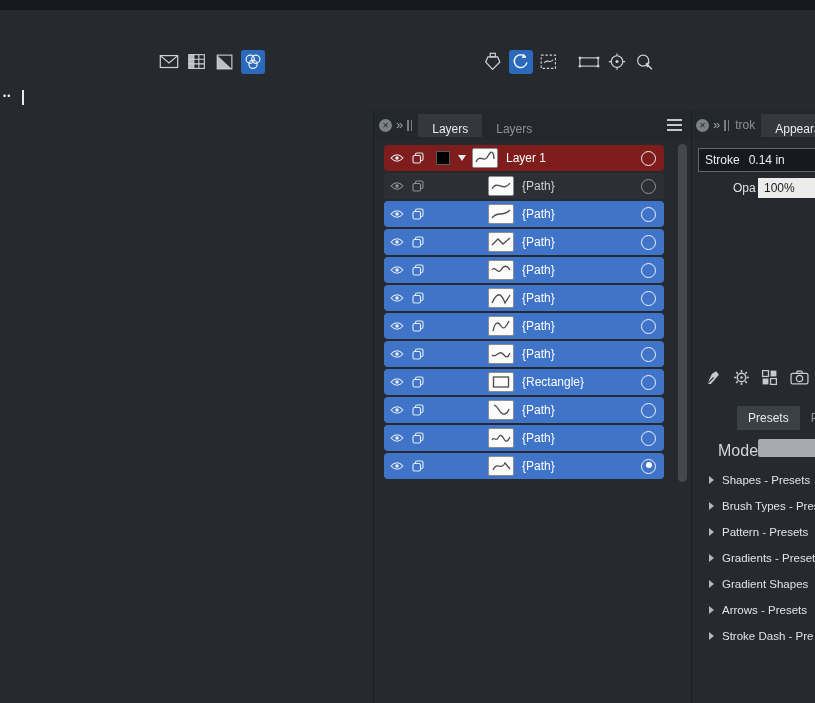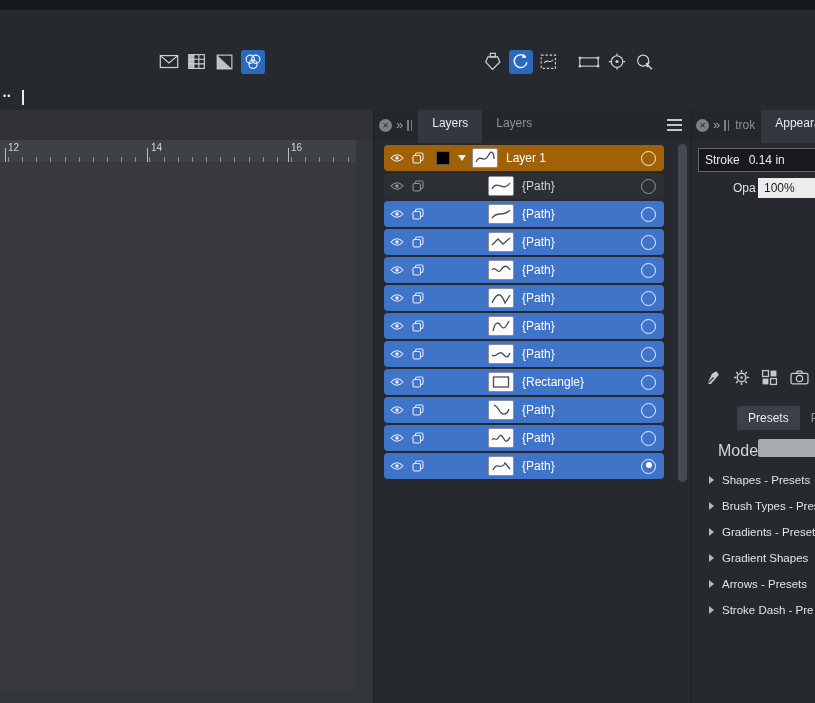--- a/index.html
+++ b/index.html
@@ -36,33 +36,33 @@
   .h-track{position:absolute;left:0;bottom:0;width:356px;height:13px;background:#33363a;}
 
   
   .panel{position:absolute;top:0;height:593px;background:#26292d;border-left:1px solid #1c1e22;overflow:hidden;}
   .panel-header{height:30px;background:#24272b;display:flex;align-items:center;padding-left:5px;}
   .close-dot{width:13px;height:13px;border-radius:50%;background:#7b8187;color:#24272b;font-size:8px;
              line-height:13px;text-align:center;flex:none;}
   .chev{color:#9aa0a6;font-size:13px;margin:0 4px 2px 4px;flex:none;}
   .vbars{display:flex;gap:2px;margin-right:6px;flex:none;}
   .vbars i{display:block;width:1.5px;height:11px;background:#787d83;}
-  .ptab{padding:8px 14px 13px 14px;color:#8d9297;flex:none;}
+  .ptab{padding:8px 14px 1px 14px;color:#8d9297;flex:none;}
   .ptab.active{background:#34383e;color:#e9ebee;}
   .flex-sp{flex:1;}
   .hamburger{width:15px;height:12px;margin-right:10px;flex:none;
     background:repeating-linear-gradient(#c4c7cb 0 2px,transparent 2px 5px);}
 
   
   .layers-panel{left:373px;width:318px;}
   .layers-list{position:absolute;top:31px;left:0;right:0;padding-top:4px;}
   .layer-row{height:26px;margin:0 28px 2px 10px;border-radius:4px;display:flex;align-items:center;padding:0 6px;}
   .layer-row.normal{background:#2c2f34;color:#ced2d6;}
   .layer-row.selected{background:#3f74c9;color:#ffffff;}
-  .layer-row.parent{background:#a16207;color:#ffffff;}
+  .layer-row.parent{background:#7f1d1d;color:#ffffff;}
   .layer-row .icon{display:flex;align-items:center;flex:none;}
   .layer-row .eye{margin-right:8px;}
   .layer-row .lock{margin-right:4px;}
   .layer-row.normal .icon{color:#8f949a;}
   .layer-row.selected .icon,.layer-row.parent .icon{color:#e6ecf4;}
   .swatch{width:12px;height:12px;background:#000;border:1px solid #55595e;margin-left:8px;flex:none;}
   .expander{width:0;height:0;border-left:4.5px solid transparent;border-right:4.5px solid transparent;
             border-top:6px solid #e9edf1;margin-left:8px;flex:none;}
   .thumb{width:24px;height:18px;background:#fbfbfb;border:1px solid #8a8f94;border-radius:2px;
          margin-left:6px;flex:none;display:flex;}
@@ -211,39 +211,20 @@
     </div>
   </div>
 
   <div class="subbar">
     <span class="overflow-dots">••</span>
     <span class="caret-line"></span>
   </div>
 
   <div class="main">
 
-    <div class="canvas-area">
-      <div class="ruler">
-        <div class="ticks"></div>
-        <span class="ruler-label" style="left:8px">12</span>
-        <span class="ruler-label" style="left:151px">14</span>
-        <span class="ruler-label" style="left:291px">16</span>
-        <span class="major-tick" style="left:5px"></span>
-        <span class="major-tick" style="left:146.5px"></span>
-        <span class="major-tick" style="left:288px"></span>
-      </div>
-      <span class="ruler-collapse">
-        <svg width="12" height="8" viewBox="0 0 12 8">
-            <polyline points="1.5,6.5 6,1.5 10.5,6.5" fill="none" stroke="currentColor" stroke-width="1.6"></polyline>
-          </svg>
-      </span>
-      <div class="canvas"></div>
-      <div class="v-track"></div>
-      <div class="h-track"></div>
-    </div>
 
     <div class="panel layers-panel">
       <div class="panel-header">
         <span class="close-dot">✕</span>
         <span class="chev">»</span>
         <span class="vbars">
             <i></i>
             <i></i>
           </span>
         <span class="ptab active">Layers</span>
@@ -631,20 +612,24 @@
         <div class="preset-row">
           <span class="tri"></span>
           <span>Shapes - Presets</span>
         </div>
         <div class="preset-row">
           <span class="tri"></span>
           <span>Brush Types - Pres</span>
         </div>
         <div class="preset-row">
           <span class="tri"></span>
+          <span>Pattern - Presets</span>
+        </div>
+        <div class="preset-row">
+          <span class="tri"></span>
           <span>Gradients - Preset</span>
         </div>
         <div class="preset-row">
           <span class="tri"></span>
           <span>Gradient Shapes</span>
         </div>
         <div class="preset-row">
           <span class="tri"></span>
           <span>Arrows - Presets</span>
         </div>

